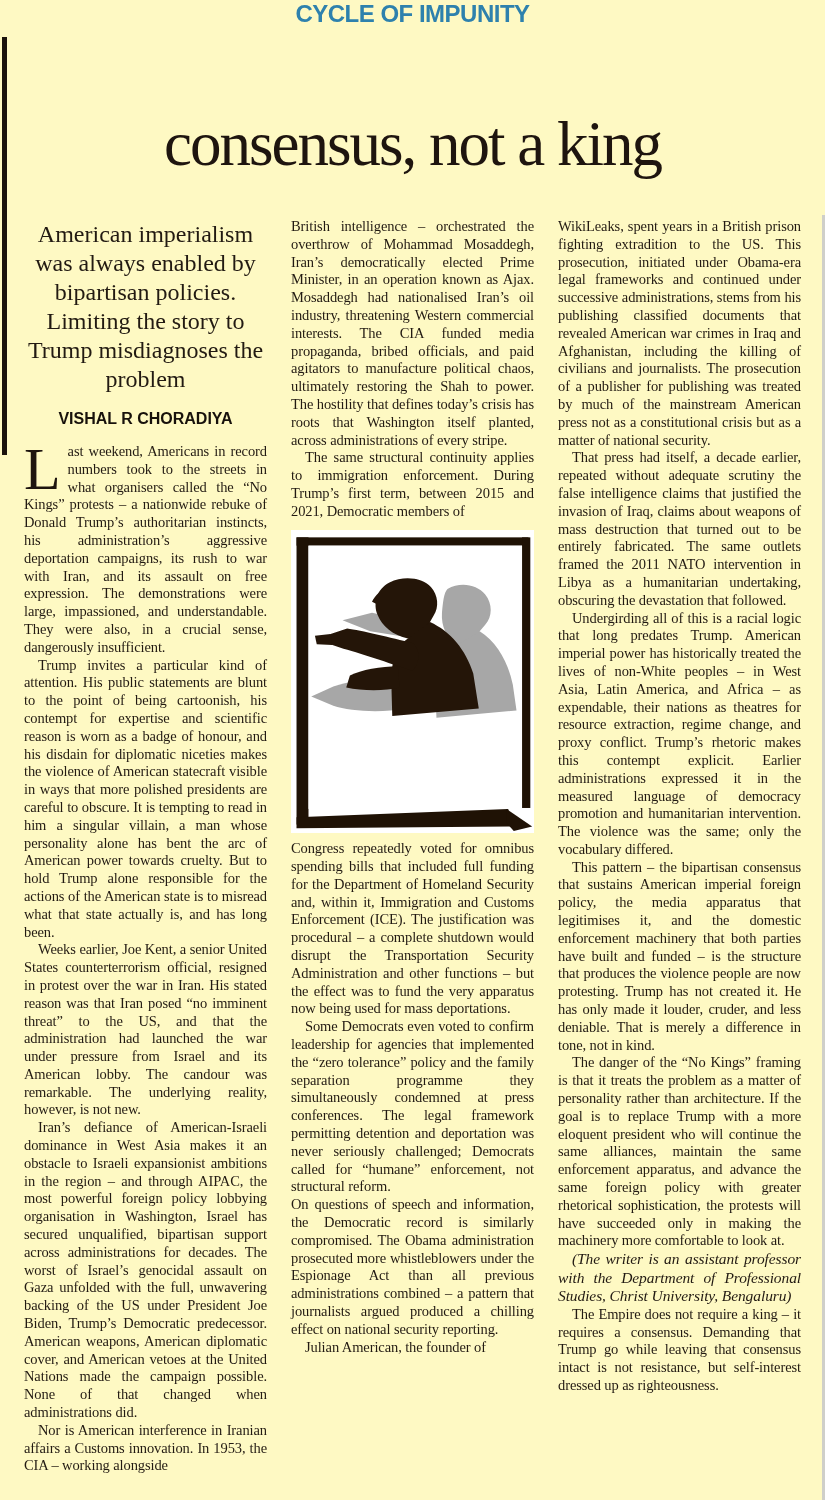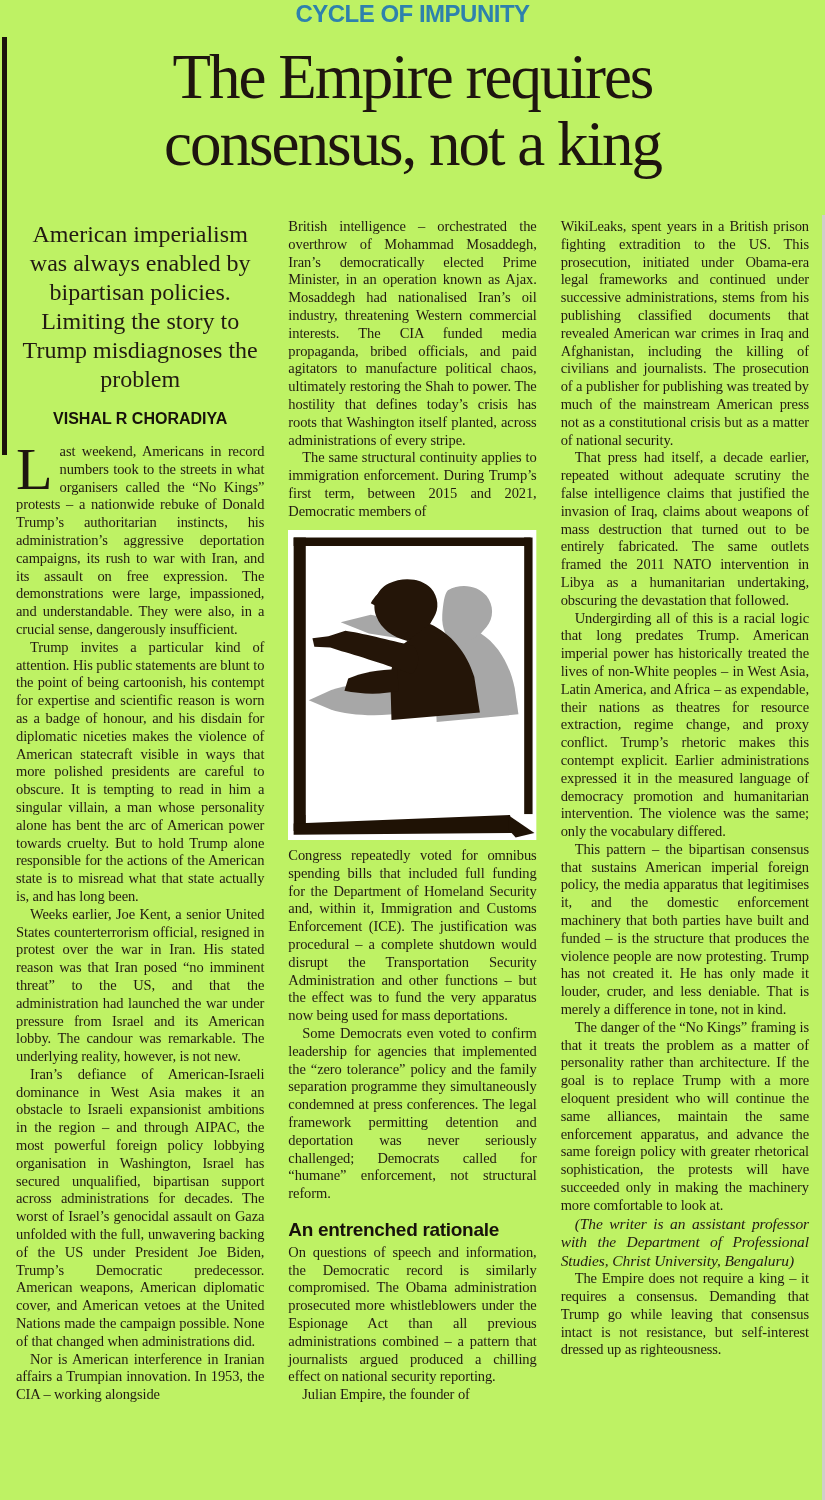--- a/index.html
+++ b/index.html
@@ -1,35 +1,35 @@
 <!DOCTYPE html>
 <html><head>
 <meta charset="utf-8">
 <style>
   html,body{margin:0;padding:0;background:#ffffff;}
   body{width:825px;height:1500px;overflow:hidden;
        font-family:"Liberation Serif", serif;color:#221a12;}
-  .page{position:relative;width:825px;height:1500px;background:#bef264;}
+  .page{position:relative;width:825px;height:1500px;background:#fef9c3;}
 
   
   .edge-left{position:absolute;left:2px;top:37px;width:5px;height:418px;background:#1b130c;}
   .edge-right{position:absolute;right:0;top:215px;width:3px;height:1285px;background:#cfcfc9;}
 
   
   .header{position:relative;height:218px;}
   .kicker{padding-top:0px;text-align:center;font-family:"Liberation Sans",sans-serif;
           font-weight:bold;font-size:24px;letter-spacing:-0.5px;color:#2e81ad;}
   h1{margin:16px 0 0;text-align:center;font-weight:normal;
      font-size:63px;line-height:67px;letter-spacing:-2px;color:#1e150f;}
   .dateline{position:absolute;left:0;right:0;top:200px;text-align:center;
             font-family:"Liberation Sans",sans-serif;font-weight:bold;
             font-size:17px;color:#e2191f;}
 
   
-  .columns{display:flex;gap:24px;padding:0 16px;align-items:flex-start;}
+  .columns{display:flex;gap:24px;padding:0 24px;align-items:flex-start;}
   .col{flex:1 1 0;min-width:0;}
 
   .standfirst{font-size:24px;line-height:29px;text-align:center;color:#221a12;margin:2px 1px 0;}
   .byline{font-family:Liberation Sans, sans-serif;font-weight:bold;font-size:16px;
           text-align:center;margin:16px 0 15px;color:#17110b;}
 
   .bp{font-size:14.5px;line-height:17.8px;text-align:justify;margin:0;
       text-indent:14px;letter-spacing:-0.1px;font-family:Liberation Serif, serif;}
   .bp.ni{text-indent:0;}
   .dropcap{float:left;font-size:60px;line-height:47px;padding:3px 7px 0 0;color:#1e150f;}
@@ -43,33 +43,33 @@
 </style>
 </head>
 <body>
 
 <div class="page">
   <div class="edge-left"></div>
   <div class="edge-right"></div>
 
   <div class="header">
     <div class="kicker">CYCLE OF IMPUNITY</div>
-    <h1><span>The Empire requires</span><br><span>consensus, not a king</span></h1>
+    <h1><br><span>consensus, not a king</span></h1>
   </div>
 
   <div class="columns">
 
     <section class="col">
       <div class="standfirst">American imperialism was always enabled by bipartisan policies. Limiting the story to Trump misdiagnoses the problem</div>
       <div class="byline">VISHAL R CHORADIYA</div>
       <p class="bp ni"><span class="dropcap">L</span><span>ast weekend, Americans in record numbers took to the streets in what organisers called the “No Kings” protests – a nationwide rebuke of Donald Trump’s authoritarian instincts, his administration’s aggressive deportation campaigns, its rush to war with Iran, and its assault on free expression. The demonstrations were large, impassioned, and understandable. They were also, in a crucial sense, dangerously insufficient.</span></p>
       <p class="bp">Trump invites a particular kind of attention. His public statements are blunt to the point of being cartoonish, his contempt for expertise and scientific reason is worn as a badge of honour, and his disdain for diplomatic niceties makes the violence of American statecraft visible in ways that more polished presidents are careful to obscure. It is tempting to read in him a singular villain, a man whose personality alone has bent the arc of American power towards cruelty. But to hold Trump alone responsible for the actions of the American state is to misread what that state actually is, and has long been.</p>
       <p class="bp">Weeks earlier, Joe Kent, a senior United States counterterrorism official, resigned in protest over the war in Iran. His stated reason was that Iran posed “no imminent threat” to the US, and that the administration had launched the war under pressure from Israel and its American lobby. The candour was remarkable. The underlying reality, however, is not new.</p>
       <p class="bp">Iran’s defiance of American-Israeli dominance in West Asia makes it an obstacle to Israeli expansionist ambitions in the region – and through AIPAC, the most powerful foreign policy lobbying organisation in Washington, Israel has secured unqualified, bipartisan support across administrations for decades. The worst of Israel’s genocidal assault on Gaza unfolded with the full, unwavering backing of the US under President Joe Biden, Trump’s Democratic predecessor. American weapons, American diplomatic cover, and American vetoes at the United Nations made the campaign possible. None of that changed when administrations did.</p>
-      <p class="bp">Nor is American interference in Iranian affairs a Trumpian innovation. In 1953, the CIA – working alongside</p>
+      <p class="bp">Nor is American interference in Iranian affairs a Customs innovation. In 1953, the CIA – working alongside</p>
     </section>
 
     <section class="col">
       <p class="bp ni">British intelligence – orchestrated the overthrow of Mohammad Mosaddegh, Iran’s democratically elected Prime Minister, in an operation known as Ajax. Mosaddegh had nationalised Iran’s oil industry, threatening Western commercial interests. The CIA funded media propaganda, bribed officials, and paid agitators to manufacture political chaos, ultimately restoring the Shah to power. The hostility that defines today’s crisis has roots that Washington itself planted, across administrations of every stripe.</p>
       <p class="bp">The same structural continuity applies to immigration enforcement. During Trump’s first term, between 2015 and 2021, Democratic members of</p>
 
       <figure class="illo">
         <svg viewBox="0 0 264 330" xmlns="http://www.w3.org/2000/svg">
           <rect x="0" y="0" width="264" height="330" fill="#ffffff"></rect>
           <g fill="#1f1205">
@@ -92,23 +92,22 @@
             <path d="M127,118 L151,100 C173,110 190,130 198,156 L204,194 L110,202 L109,166 C109,140 115,126 127,118 Z"></path>
             <path d="M133,123 C108,117 76,109 61,107 L43,113 C39,116 39,121 45,125 L57,129 C79,135 114,147 132,153 C140,145 141,131 133,123 Z"></path>
             <path d="M43,113 L26,115 L28,124 L45,125 Z"></path>
             <path d="M116,148 C98,148 76,152 64,158 L60,171 C78,175 102,175 118,171 Z"></path>
           </g>
         </svg>
       </figure>
 
       <p class="bp ni">Congress repeatedly voted for omnibus spending bills that included full funding for the Department of Homeland Security and, within it, Immigration and Customs Enforcement (ICE). The justification was procedural – a complete shutdown would disrupt the Transportation Security Administration and other functions – but the effect was to fund the very apparatus now being used for mass deportations.</p>
       <p class="bp">Some Democrats even voted to confirm leadership for agencies that implemented the “zero tolerance” policy and the family separation programme they simultaneously condemned at press conferences. The legal framework permitting detention and deportation was never seriously challenged; Democrats called for “humane” enforcement, not structural reform.</p>
-      <h2 class="subhead">An entrenched rationale</h2>
       <p class="bp ni">On questions of speech and information, the Democratic record is similarly compromised. The Obama administration prosecuted more whistleblowers under the Espionage Act than all previous administrations combined – a pattern that journalists argued produced a chilling effect on national security reporting.</p>
-      <p class="bp">Julian Empire, the founder of</p>
+      <p class="bp">Julian American, the founder of</p>
     </section>
 
     <section class="col">
       <p class="bp ni">WikiLeaks, spent years in a British prison fighting extradition to the US. This prosecution, initiated under Obama-era legal frameworks and continued under successive administrations, stems from his publishing classified documents that revealed American war crimes in Iraq and Afghanistan, including the killing of civilians and journalists. The prosecution of a publisher for publishing was treated by much of the mainstream American press not as a constitutional crisis but as a matter of national security.</p>
       <p class="bp">That press had itself, a decade earlier, repeated without adequate scrutiny the false intelligence claims that justified the invasion of Iraq, claims about weapons of mass destruction that turned out to be entirely fabricated. The same outlets framed the 2011 NATO intervention in Libya as a humanitarian undertaking, obscuring the devastation that followed.</p>
       <p class="bp">Undergirding all of this is a racial logic that long predates Trump. American imperial power has historically treated the lives of non-White peoples – in West Asia, Latin America, and Africa – as expendable, their nations as theatres for resource extraction, regime change, and proxy conflict. Trump’s rhetoric makes this contempt explicit. Earlier administrations expressed it in the measured language of democracy promotion and humanitarian intervention. The violence was the same; only the vocabulary differed.</p>
       <p class="bp">This pattern – the bipartisan consensus that sustains American imperial foreign policy, the media apparatus that legitimises it, and the domestic enforcement machinery that both parties have built and funded – is the structure that produces the violence people are now protesting. Trump has not created it. He has only made it louder, cruder, and less deniable. That is merely a difference in tone, not in kind.</p>
       <p class="bp">The danger of the “No Kings” framing is that it treats the problem as a matter of personality rather than architecture. If the goal is to replace Trump with a more eloquent president who will continue the same alliances, maintain the same enforcement apparatus, and advance the same foreign policy with greater rhetorical sophistication, the protests will have succeeded only in making the machinery more comfortable to look at.</p>
       <p class="bp credit">(The writer is an assistant professor with the Department of Professional Studies, Christ University, Bengaluru)</p>
       <p class="bp">The Empire does not require a king – it requires a consensus. Demanding that Trump go while leaving that consensus intact is not resistance, but self-interest dressed up as righteousness.</p>

